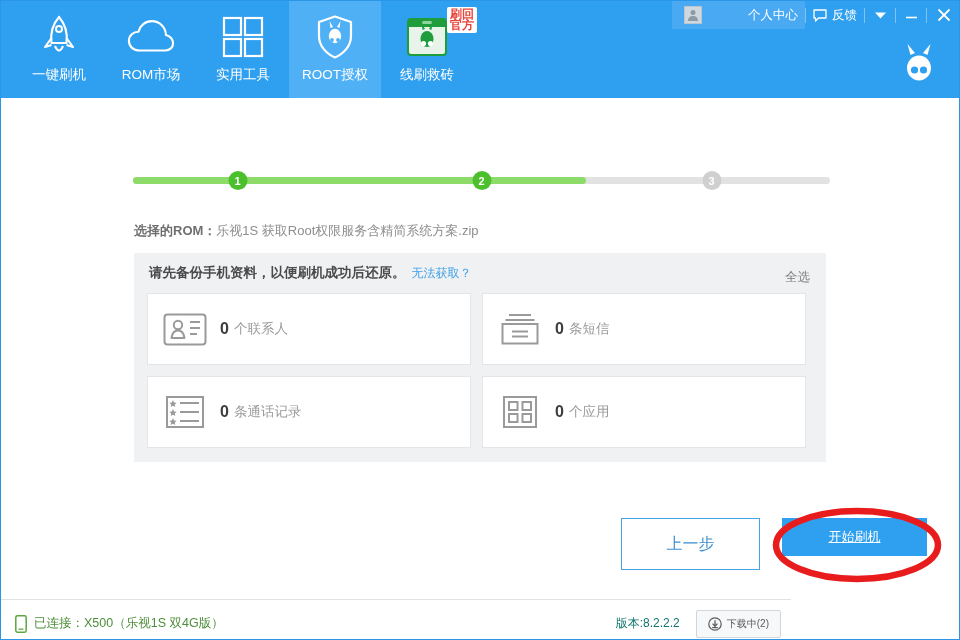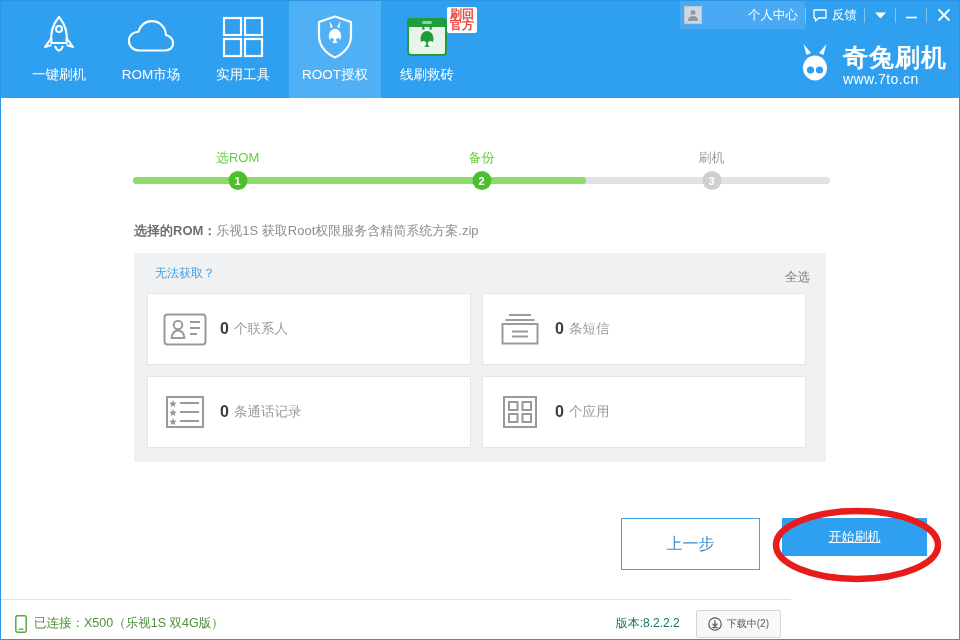--- a/index.html
+++ b/index.html
@@ -77,21 +77,21 @@
   }
   .winbar-item {
     display: flex; align-items: center;
     height: 28px;
     padding: 0 7px;
     color: #ffffff;
     font-size: 12.5px;
     cursor: pointer;
     white-space: nowrap;
   }
-  .winbar-item.user { background: #49a9f2; padding-left: 4px; gap: 41px; }
+  .winbar-item.user { background: #49a9f2; padding-left: 12px; gap: 41px; }
   .avatar-box {
     width: 18px; height: 18px;
     background: #cfd8de;
     border: 1px solid #b9c6cf;
     margin-right: 5px;
     display: flex; align-items: center; justify-content: center;
     box-sizing: border-box;
   }
   .avatar-box svg { display:block; }
   .winbar-sep { width: 1px; height: 15px; background: rgba(255,255,255,0.38); }
@@ -389,47 +389,39 @@
     <div class="brand">
       <span class="brand-mark">
         <svg width="42" height="40" viewBox="0 0 42 40">
           <ellipse cx="21" cy="25" rx="12" ry="12.5" fill="#ffffff"></ellipse>
           <path d="M12.5 12 L9.5 1 L17 10 Z" fill="#ffffff"></path>
           <path d="M29.5 12 L32.5 1 L25 10 Z" fill="#ffffff"></path>
           <circle cx="16.5" cy="27" r="3.6" fill="#2f9ff0"></circle>
           <circle cx="25.5" cy="27" r="3.6" fill="#2f9ff0"></circle>
         </svg>
       </span>
-      <span class="brand-text">
-        <span class="brand-title">奇兔刷机</span>
-        <span class="brand-url">www.7to.cn</span>
-      </span>
     </div>
   </div>
 
   <div class="steps">
-    <div class="step-labels">
-      <span class="step-label done" style="left:15%">选ROM</span>
-      <span class="step-label done" style="left:50%">备份</span>
-      <span class="step-label todo" style="left:83%">刷机</span>
-    </div>
     <div class="track">
       <div class="track-fill" style="width:65%"></div>
     </div>
     <div class="step-dot done" style="left:15%">1</div>
     <div class="step-dot done" style="left:50%">2</div>
     <div class="step-dot todo" style="left:83%">3</div>
   </div>
 
   <div class="rom-line">
     <b>选择的ROM：</b><span>乐视1S 获取Root权限服务含精简系统方案.zip</span>
   </div>
 
   <div class="panel">
     <div class="panel-head">
+      <span class="panel-title">请先备份手机资料，以便刷机成功后还原。</span>
       <span class="panel-link">无法获取？</span>
       <span class="panel-selectall">全选</span>
     </div>
     <div class="cards">
 
       <div class="card">
         <span class="card-icon">
           <svg width="44" height="33" viewBox="0 0 44 33">
             <rect x="1.5" y="1.5" width="41" height="30" rx="3" fill="none" stroke="#9a9a9a" stroke-width="2"></rect>
             <circle cx="15" cy="12" r="4.2" fill="none" stroke="#9a9a9a" stroke-width="2"></circle>

